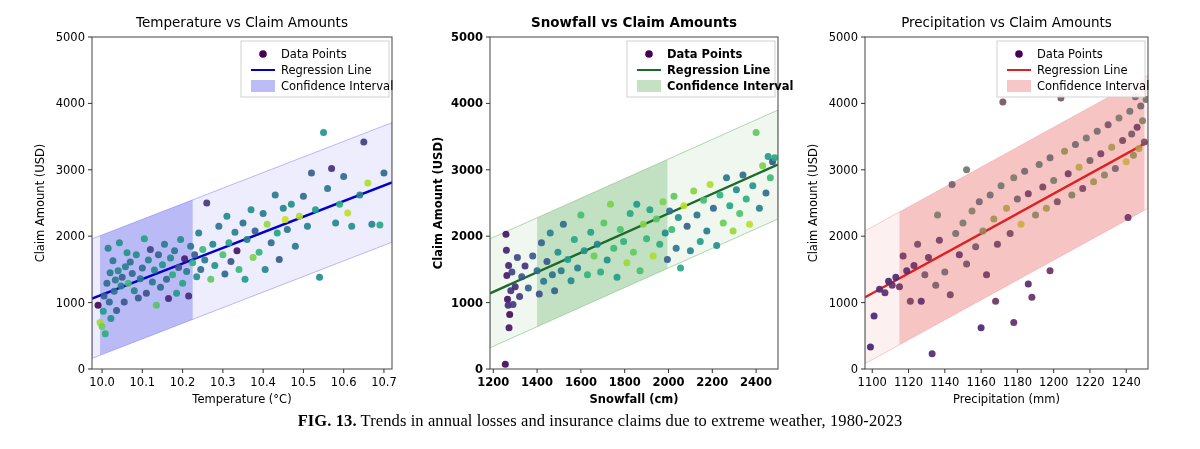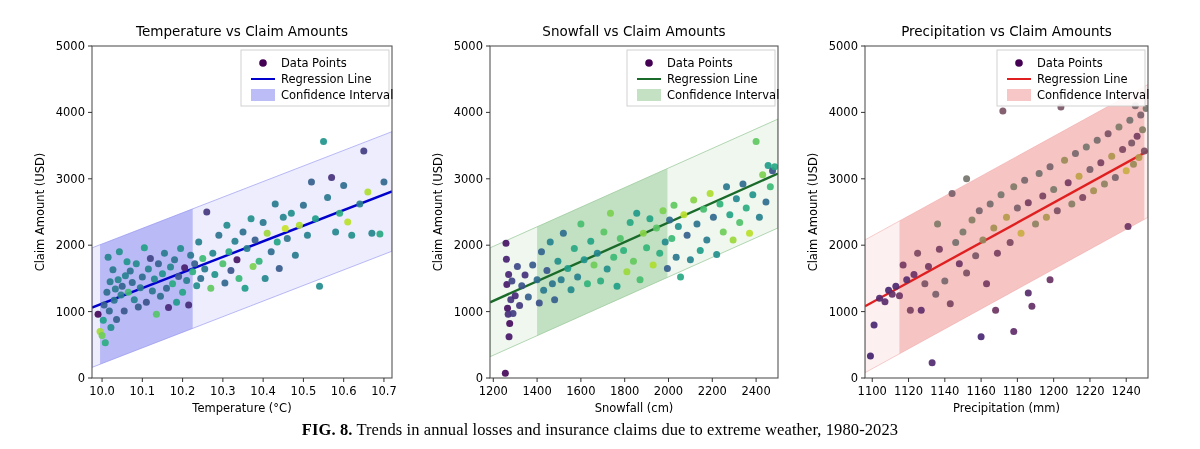--- a/index.html
+++ b/index.html
@@ -9,21 +9,21 @@
   }
   body {
     width: 1200px;
     height: 449px;
     font-family: "DejaVu Sans", sans-serif;
     overflow: hidden;
     position: relative;
   }
   #figure {
     position: absolute;
-    left: 0; top: 16px;
+    left: 0; top: 7px;
     width: 1200px;
     height: 349px;
   }
   .panels {
     position: absolute;
     left: 0; top: 0;
     width: 1200px;
     height: 400px;
   }
   .panel {
@@ -227,21 +227,21 @@
             <rect x="241" y="34" width="148" height="56" fill="#ffffff" fill-opacity="0.9" stroke="#cccccc" stroke-width="0.9"></rect>
             <circle cx="263" cy="47" r="3.8" fill="rgb(68,1,84)"></circle>
             <text x="281" y="51" class="legend-label">Data Points</text>
             <line x1="251" y1="63" x2="275" y2="63" stroke="#0000cd" stroke-width="2"></line>
             <text x="281" y="67" class="legend-label">Regression Line</text>
             <rect x="251" y="73" width="24" height="12" fill="#8f8ff0" fill-opacity="0.6"></rect>
             <text x="281" y="83" class="legend-label">Confidence Interval</text>
           </g>
         </svg>
       </div>
-      <div class="panel" style="left: 400px; width: 400px;">
+      <div class="panel" style="left: 400px; width: 400px; font-weight: bold;">
         <svg width="400" height="400" class="panel-svg">
           <defs>
             <clipPath id="clip-snowfall">
               <rect x="90" y="30" width="288" height="332"></rect>
             </clipPath>
           </defs>
           <text x="234" y="20" text-anchor="middle" class="plot-title">Snowfall vs Claim Amounts</text>
           <g clip-path="url(#clip-snowfall)">
             <polygon points="90,231.856 378,103.03999999999996 378,211.936 90,340.752" fill="#9ccd9c" fill-opacity="0.16" stroke="#8fc48f" stroke-width="0.9" stroke-opacity="0.75"></polygon>
             <polygon points="137.0874524714829,210.7948288973384 267.39923954372625,152.50926235741446 267.39923954372625,261.4052623574145 137.0874524714829,319.6908288973384" fill="#9ccd9c" fill-opacity="0.55"></polygon>
@@ -535,15 +535,15 @@
             <text x="262" y="51" class="legend-label">Data Points</text>
             <line x1="232" y1="63" x2="256" y2="63" stroke="#e02020" stroke-width="2"></line>
             <text x="262" y="67" class="legend-label">Regression Line</text>
             <rect x="232" y="73" width="24" height="12" fill="#f2a0a0" fill-opacity="0.6"></rect>
             <text x="262" y="83" class="legend-label">Confidence Interval</text>
           </g>
         </svg>
       </div>
     </div>
   <div class="caption">
-    <span class="fignum">FIG. 8.</span><span> Trends in annual losses and insurance claims due to extreme weather, 1980-2023</span>
+    <span class="fignum">FIG. 13.</span><span> Trends in annual losses and insurance claims due to extreme weather, 1980-2023</span>
   </div>
 </div>
 
 </body></html>

